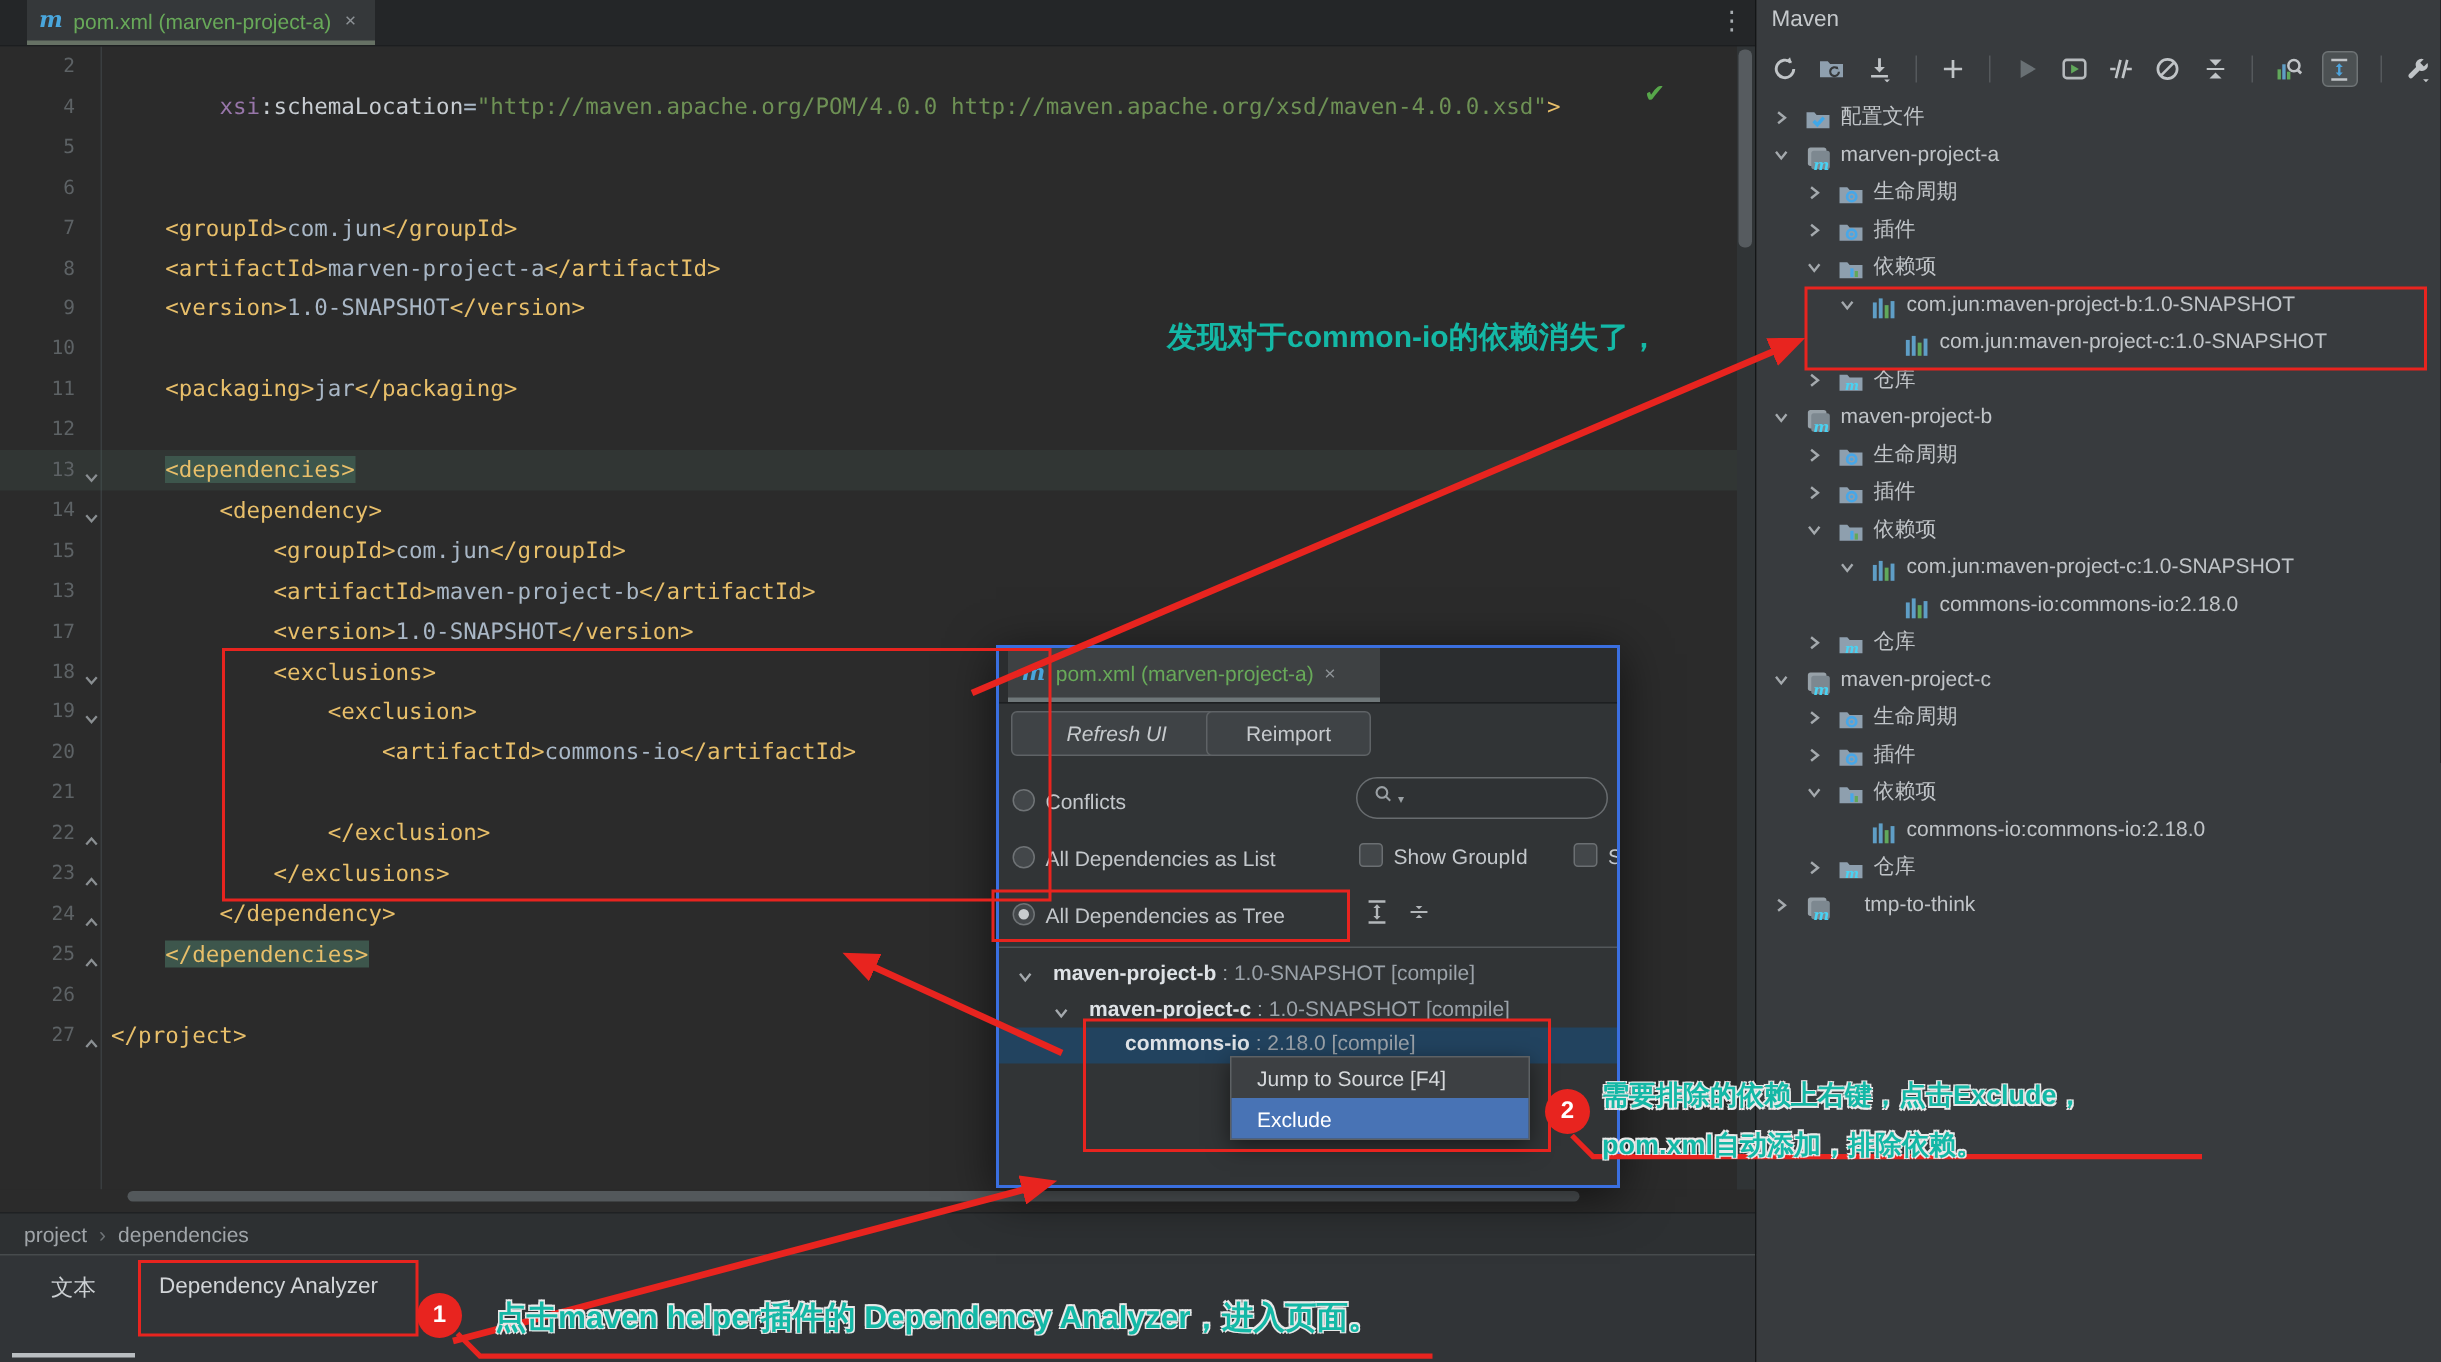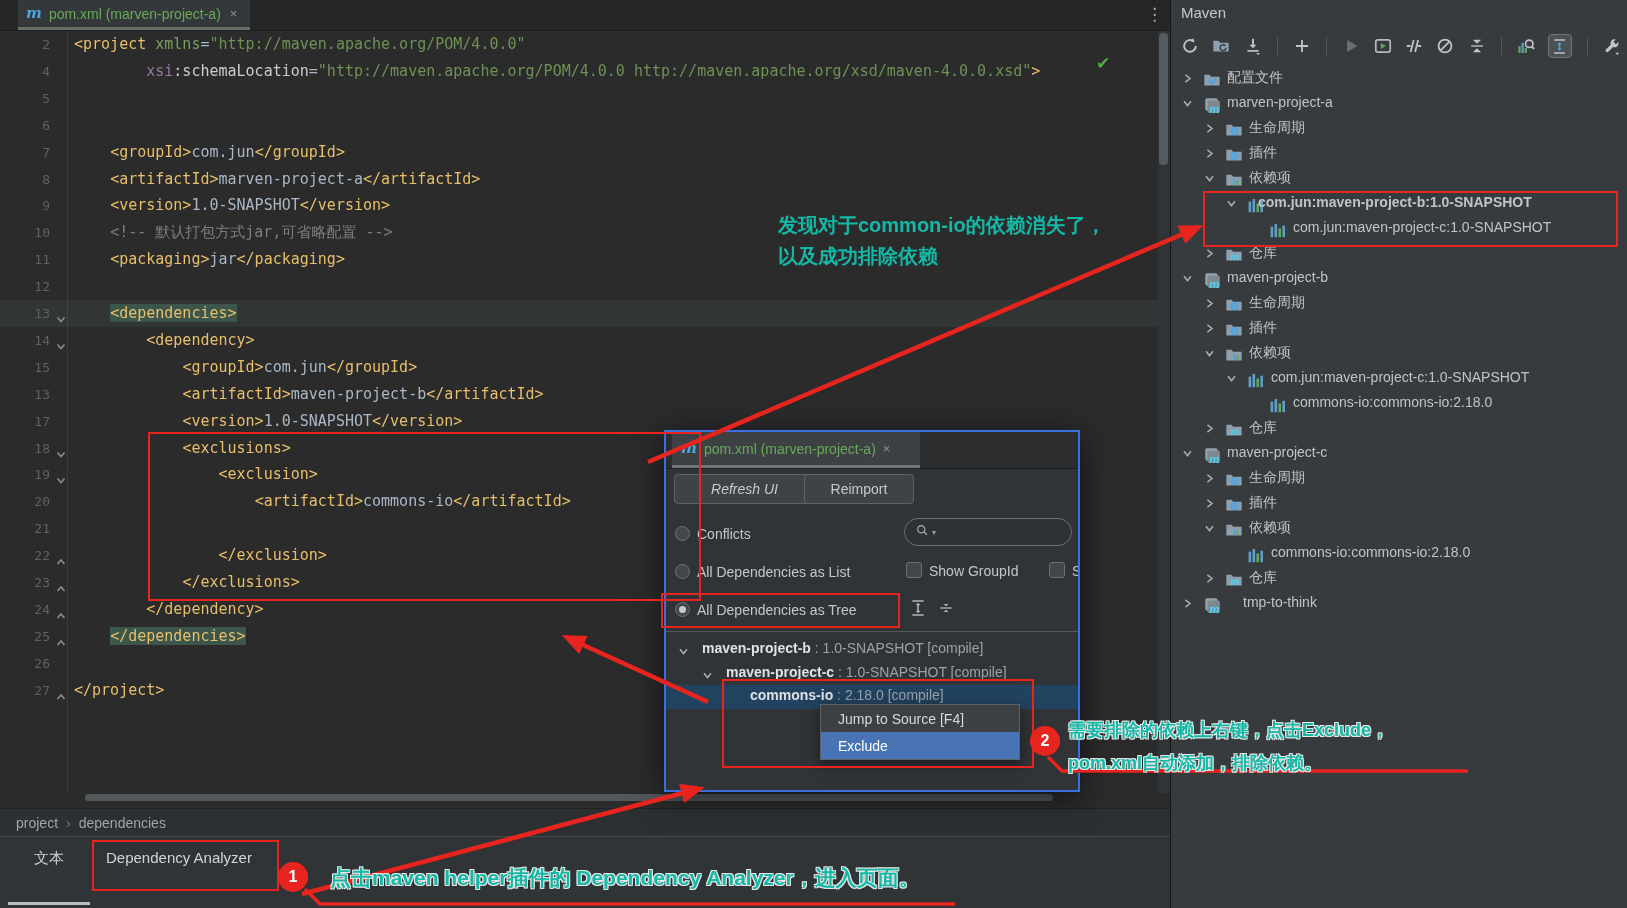--- a/index.html
+++ b/index.html
@@ -105,21 +105,20 @@
       <span class="x">×</span>
     </div>
     <div id="tab-more" class="abs">⋮</div>
   </div>
 
   <div id="editor" class="abs">
     <div id="gutter-sep" class="abs"></div>
     <div>
         <div class="eline" style="top: 0px;">
           <span class="lnum">2</span>
-          <span class="lcode"><span class="tag">&lt;project</span><span class="eq"> </span><span class="attr">xmlns</span><span class="eq">=</span><span class="str">"http://maven.apache.org/POM/4.0.0"</span></span>
         </div>
         <div class="eline" style="top: 26.9px;">
           <span class="lnum">4</span>
           <span class="lcode">        <span class="ns">xsi</span><span class="attr2">:schemaLocation</span><span class="eq">=</span><span class="str">"http://maven.apache.org/POM/4.0.0 http://maven.apache.org/xsd/maven-4.0.0.xsd"</span><span class="tag">&gt;</span></span>
         </div>
         <div class="eline" style="top: 53.8px;">
           <span class="lnum">5</span>
         </div>
         <div class="eline" style="top: 80.7px;">
           <span class="lnum">6</span>
@@ -132,21 +131,20 @@
         <div class="eline" style="top: 134.5px;">
           <span class="lnum">8</span>
           <span class="lcode">    <span class="tag">&lt;artifactId&gt;</span><span class="txt">marven-project-a</span><span class="tag">&lt;/artifactId&gt;</span></span>
         </div>
         <div class="eline" style="top: 161.4px;">
           <span class="lnum">9</span>
           <span class="lcode">    <span class="tag">&lt;version&gt;</span><span class="txt">1.0-SNAPSHOT</span><span class="tag">&lt;/version&gt;</span></span>
         </div>
         <div class="eline" style="top: 188.3px;">
           <span class="lnum">10</span>
-          <span class="lcode">    <span class="cmt">&lt;!-- 默认打包方式jar,可省略配置 --&gt;</span></span>
         </div>
         <div class="eline" style="top: 215.2px;">
           <span class="lnum">11</span>
           <span class="lcode">    <span class="tag">&lt;packaging&gt;</span><span class="txt">jar</span><span class="tag">&lt;/packaging&gt;</span></span>
         </div>
         <div class="eline" style="top: 242.1px;">
           <span class="lnum">12</span>
           <span class="lcode"></span>
         </div>
         <div class="eline band" style="top: 269px;">
@@ -400,21 +398,21 @@
         <div class="mrow" style="top: 192px; left: 0px; width: 456px;">
           <span class="chev" style="left: 55px;"><svg width="11" height="11" viewBox="0 0 11 11">
               <polyline points="2,3.2 5.5,7.6 9,3.2" fill="none" stroke="#a4a9ad" stroke-width="1.6"></polyline>
             </svg></span>
           <span class="tico" style="left: 76px;"><svg width="18" height="18" viewBox="0 0 16 16">
               <rect x="1.4" y="5" width="2.3" height="9.4" fill="#5f9ec6"></rect>
               <rect x="4.9" y="2.6" width="2.3" height="11.8" fill="#5f9ec6"></rect>
               <rect x="8.4" y="6.6" width="2.3" height="7.8" fill="#61a85b"></rect>
               <rect x="11.9" y="4.2" width="2.3" height="10.2" fill="#5f9ec6"></rect>
             </svg></span>
-          <span class="lbl" style="left: 87px; font-weight: bold;">com.jun:maven-project-b:1.0-SNAPSHOT</span>
+          <span class="lbl" style="left: 100px;">com.jun:maven-project-b:1.0-SNAPSHOT</span>
         </div>
         <div class="mrow" style="top: 217px; left: 0px; width: 456px;">
           <span class="tico" style="left: 98px;"><svg width="18" height="18" viewBox="0 0 16 16">
               <rect x="1.4" y="5" width="2.3" height="9.4" fill="#5f9ec6"></rect>
               <rect x="4.9" y="2.6" width="2.3" height="11.8" fill="#5f9ec6"></rect>
               <rect x="8.4" y="6.6" width="2.3" height="7.8" fill="#61a85b"></rect>
               <rect x="11.9" y="4.2" width="2.3" height="10.2" fill="#5f9ec6"></rect>
             </svg></span>
           <span class="lbl" style="left: 122px;">com.jun:maven-project-c:1.0-SNAPSHOT</span>
         </div>
@@ -655,21 +653,20 @@
   </div>
 
   <div class="abs redbox" style="left:148px;top:432px;width:549px;height:165px;"></div>
   <div class="abs redbox" style="left:661px;top:593px;width:235px;height:31px;"></div>
   <div class="abs redbox" style="left:722px;top:679px;width:308px;height:85px;"></div>
   <div class="abs redbox" style="left:1203px;top:191px;width:411px;height:52px;"></div>
   <div class="abs redbox" style="left:92px;top:840px;width:183px;height:47px;"></div>
 
   <div class="abs rednote" style="left:778px;top:210px;font-size:20px;line-height:31px;">
     <div>发现对于common-io的依赖消失了，</div>
-    <div>以及成功排除依赖</div>
   </div>
 
   <div class="abs numcirc" style="left:278px;top:862px;">1</div>
   <div class="abs rednote outlined" style="left:330px;top:864px;font-size:21px;">点击maven helper插件的 Dependency Analyzer，进入页面。</div>
 
   <div class="abs numcirc" style="left:1030px;top:726px;">2</div>
   <div class="abs rednote outlined" style="left:1068px;top:718px;font-size:18px;">
     <div>需要排除的依赖上右键，点击Exclude，</div>
     <div style="margin-top:9px;">pom.xml自动添加，排除依赖。</div>
   </div>

